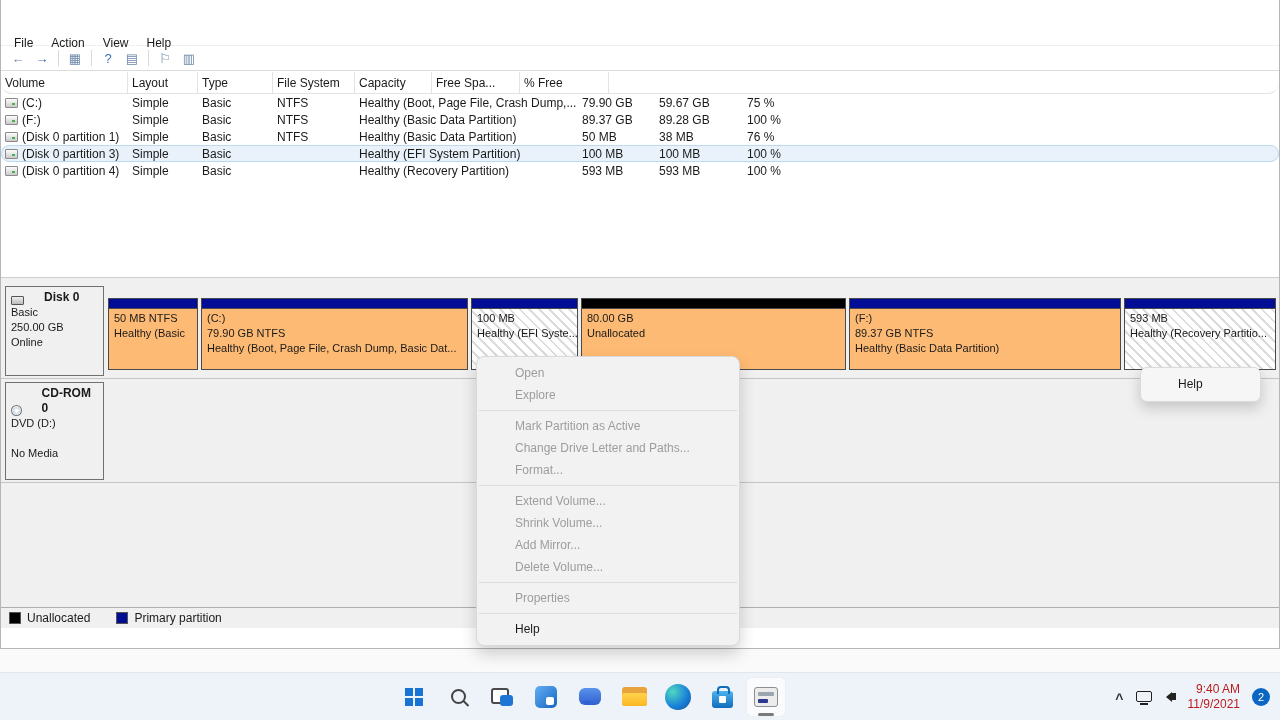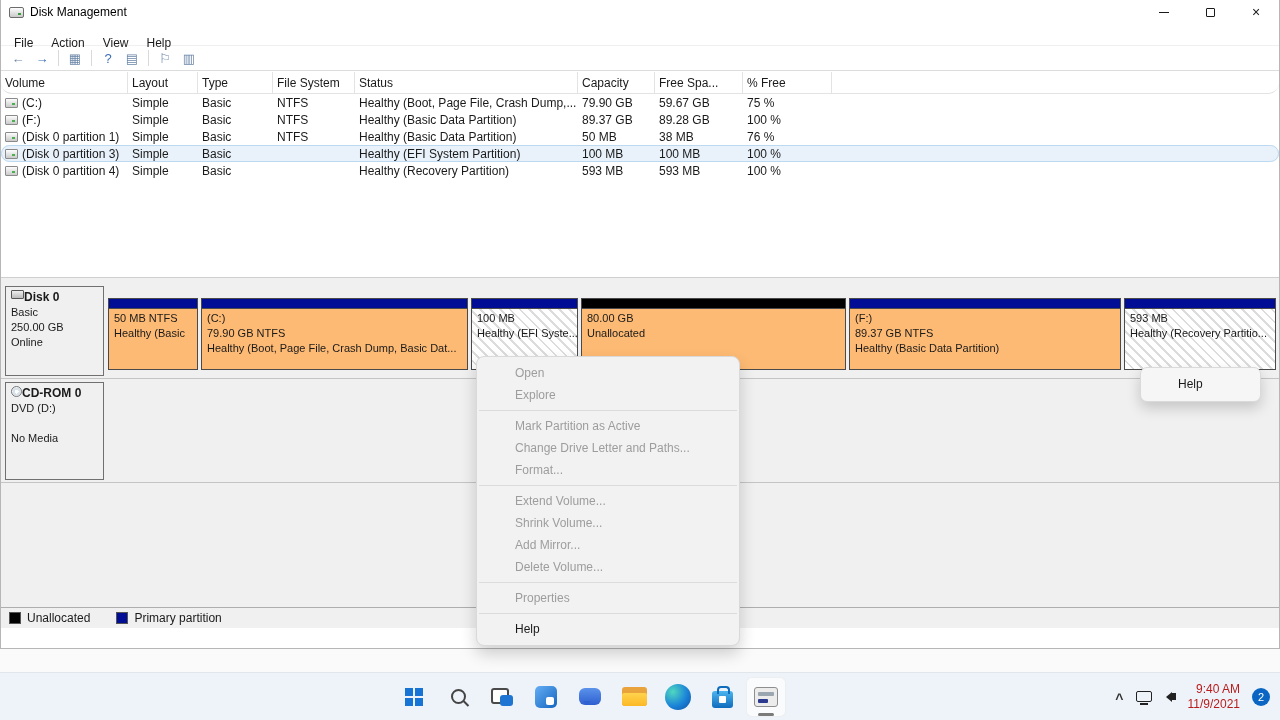--- a/index.html
+++ b/index.html
@@ -35,21 +35,21 @@
   .header .lcell { border-right:1px solid #e3e3e3; height:100%; display:flex; align-items:center; }
   .c0{width:127px;} .c1{width:70px;} .c2{width:75px;} .c3{width:82px;} .c4{width:223px;} .c5{width:77px;} .c6{width:88px;} .c7{width:89px;}
   .lrow.selected { background:#e9f2fb; outline:1px solid #bcd9f0; outline-offset:-1px; }
   .vol-cell { display:flex; align-items:center; gap:4px; }
   .drive-ico { width:13px; height:10px; border:1px solid #8a8a8a; border-radius:1px; background:linear-gradient(#fdfdfd,#cacaca); position:relative; flex:0 0 auto; }
   .drive-ico::after { content:""; position:absolute; right:2px; bottom:2px; width:3px; height:2px; background:#4caf50; }
 
   
   .lowerpane { position:absolute; left:0; top:277px; right:0; height:351px; background:#f0f0f0; border-top:1px solid #cfcfcf; }
   .disk-label { position:absolute; left:4px; width:99px; border:1px solid #707070; background:#f0f0f0; padding:3px 5px; font-size:11px; line-height:15px; }
-  .disk-label .dl-title { font-weight:bold; font-size:12px; display:flex; gap:0; align-items:flex-start; }
+  .disk-label .dl-title { font-weight:bold; font-size:12px; display:flex; gap:20px; align-items:flex-end; }
   .hd-ico { width:13px; height:9px; border:1px solid #555; border-radius:1px; background:linear-gradient(#eee,#bbb); display:inline-block; }
   .cd-ico { width:11px; height:11px; border:1px solid #777; border-radius:50%; background:radial-gradient(circle,#fff 0 2px,#d7e2ea 2px 4px,#eef3f6 4px); display:inline-block; }
   .strip { position:absolute; left:107px; top:8px; height:90px; right:5px; }
   .part { position:absolute; top:12px; height:72px; border:1px solid #4a4a4a; background:#fdba74; display:flex; flex-direction:column; }
   .part .bar { height:10px; border-bottom:1px solid #4a4a4a; }
   .part .pbody { flex:1; padding:2px 5px; font-size:11px; line-height:15px; overflow:hidden; white-space:nowrap; }
   .part.hatched .pbody { background:repeating-linear-gradient(45deg,#ffffff 0 5px,#dcdcdc 5px 7px); }
   .row-sep { position:absolute; left:0; right:0; height:1px; background:#c4c4c4; }
 
   .legendbar { position:absolute; left:0; bottom:0; right:0; height:21px; background:#f0f0f0; border-top:1px solid #aeaeae; display:flex; align-items:center; gap:26px; padding-left:8px; font-size:12px; }
@@ -109,35 +109,20 @@
   .clock { display:flex; flex-direction:column; align-items:flex-end; line-height:1.25; font-size:12px; color:#b91c1c; }
   .badge { width:18px; height:18px; border-radius:50%; background:#0a66c2; color:#fff; font-size:11px; display:flex; align-items:center; justify-content:center; }
 </style>
 </head>
 <body>
 
 <div class="screen">
 
   <div class="window">
 
-    <div class="titlebar">
-      <span class="app-ico"></span>
-      <span class="title-text">Disk Management</span>
-      <div class="win-controls">
-        <div class="win-btn">
-            <span class="glyph-min"></span>
-          </div>
-        <div class="win-btn">
-            <span class="glyph-max"></span>
-          </div>
-        <div class="win-btn">
-            <span class="glyph-close">×</span>
-          </div>
-      </div>
-    </div>
 
     <div class="menubar">
       <span class="menu-item">File</span>
       <span class="menu-item">Action</span>
       <span class="menu-item">View</span>
       <span class="menu-item">Help</span>
     </div>
 
     <div class="toolbar">
       <div class="tool-btn gray">←</div>
@@ -151,21 +136,20 @@
       <div class="tool-btn gray">⚐</div>
       <div class="tool-btn gray">▥</div>
     </div>
 
     <div class="listpane">
       <div class="lrow header">
         <div class="lcell c0">Volume</div>
         <div class="lcell c1">Layout</div>
         <div class="lcell c2">Type</div>
         <div class="lcell c3">File System</div>
-        <div class="lcell c4">Status</div>
         <div class="lcell c5">Capacity</div>
         <div class="lcell c6">Free Spa...</div>
         <div class="lcell c7">% Free</div>
       </div>
 
       <div class="lrow">
         <div class="lcell c0 vol-cell">
             <span class="drive-ico"></span>
             <span>(C:)</span>
           </div>

